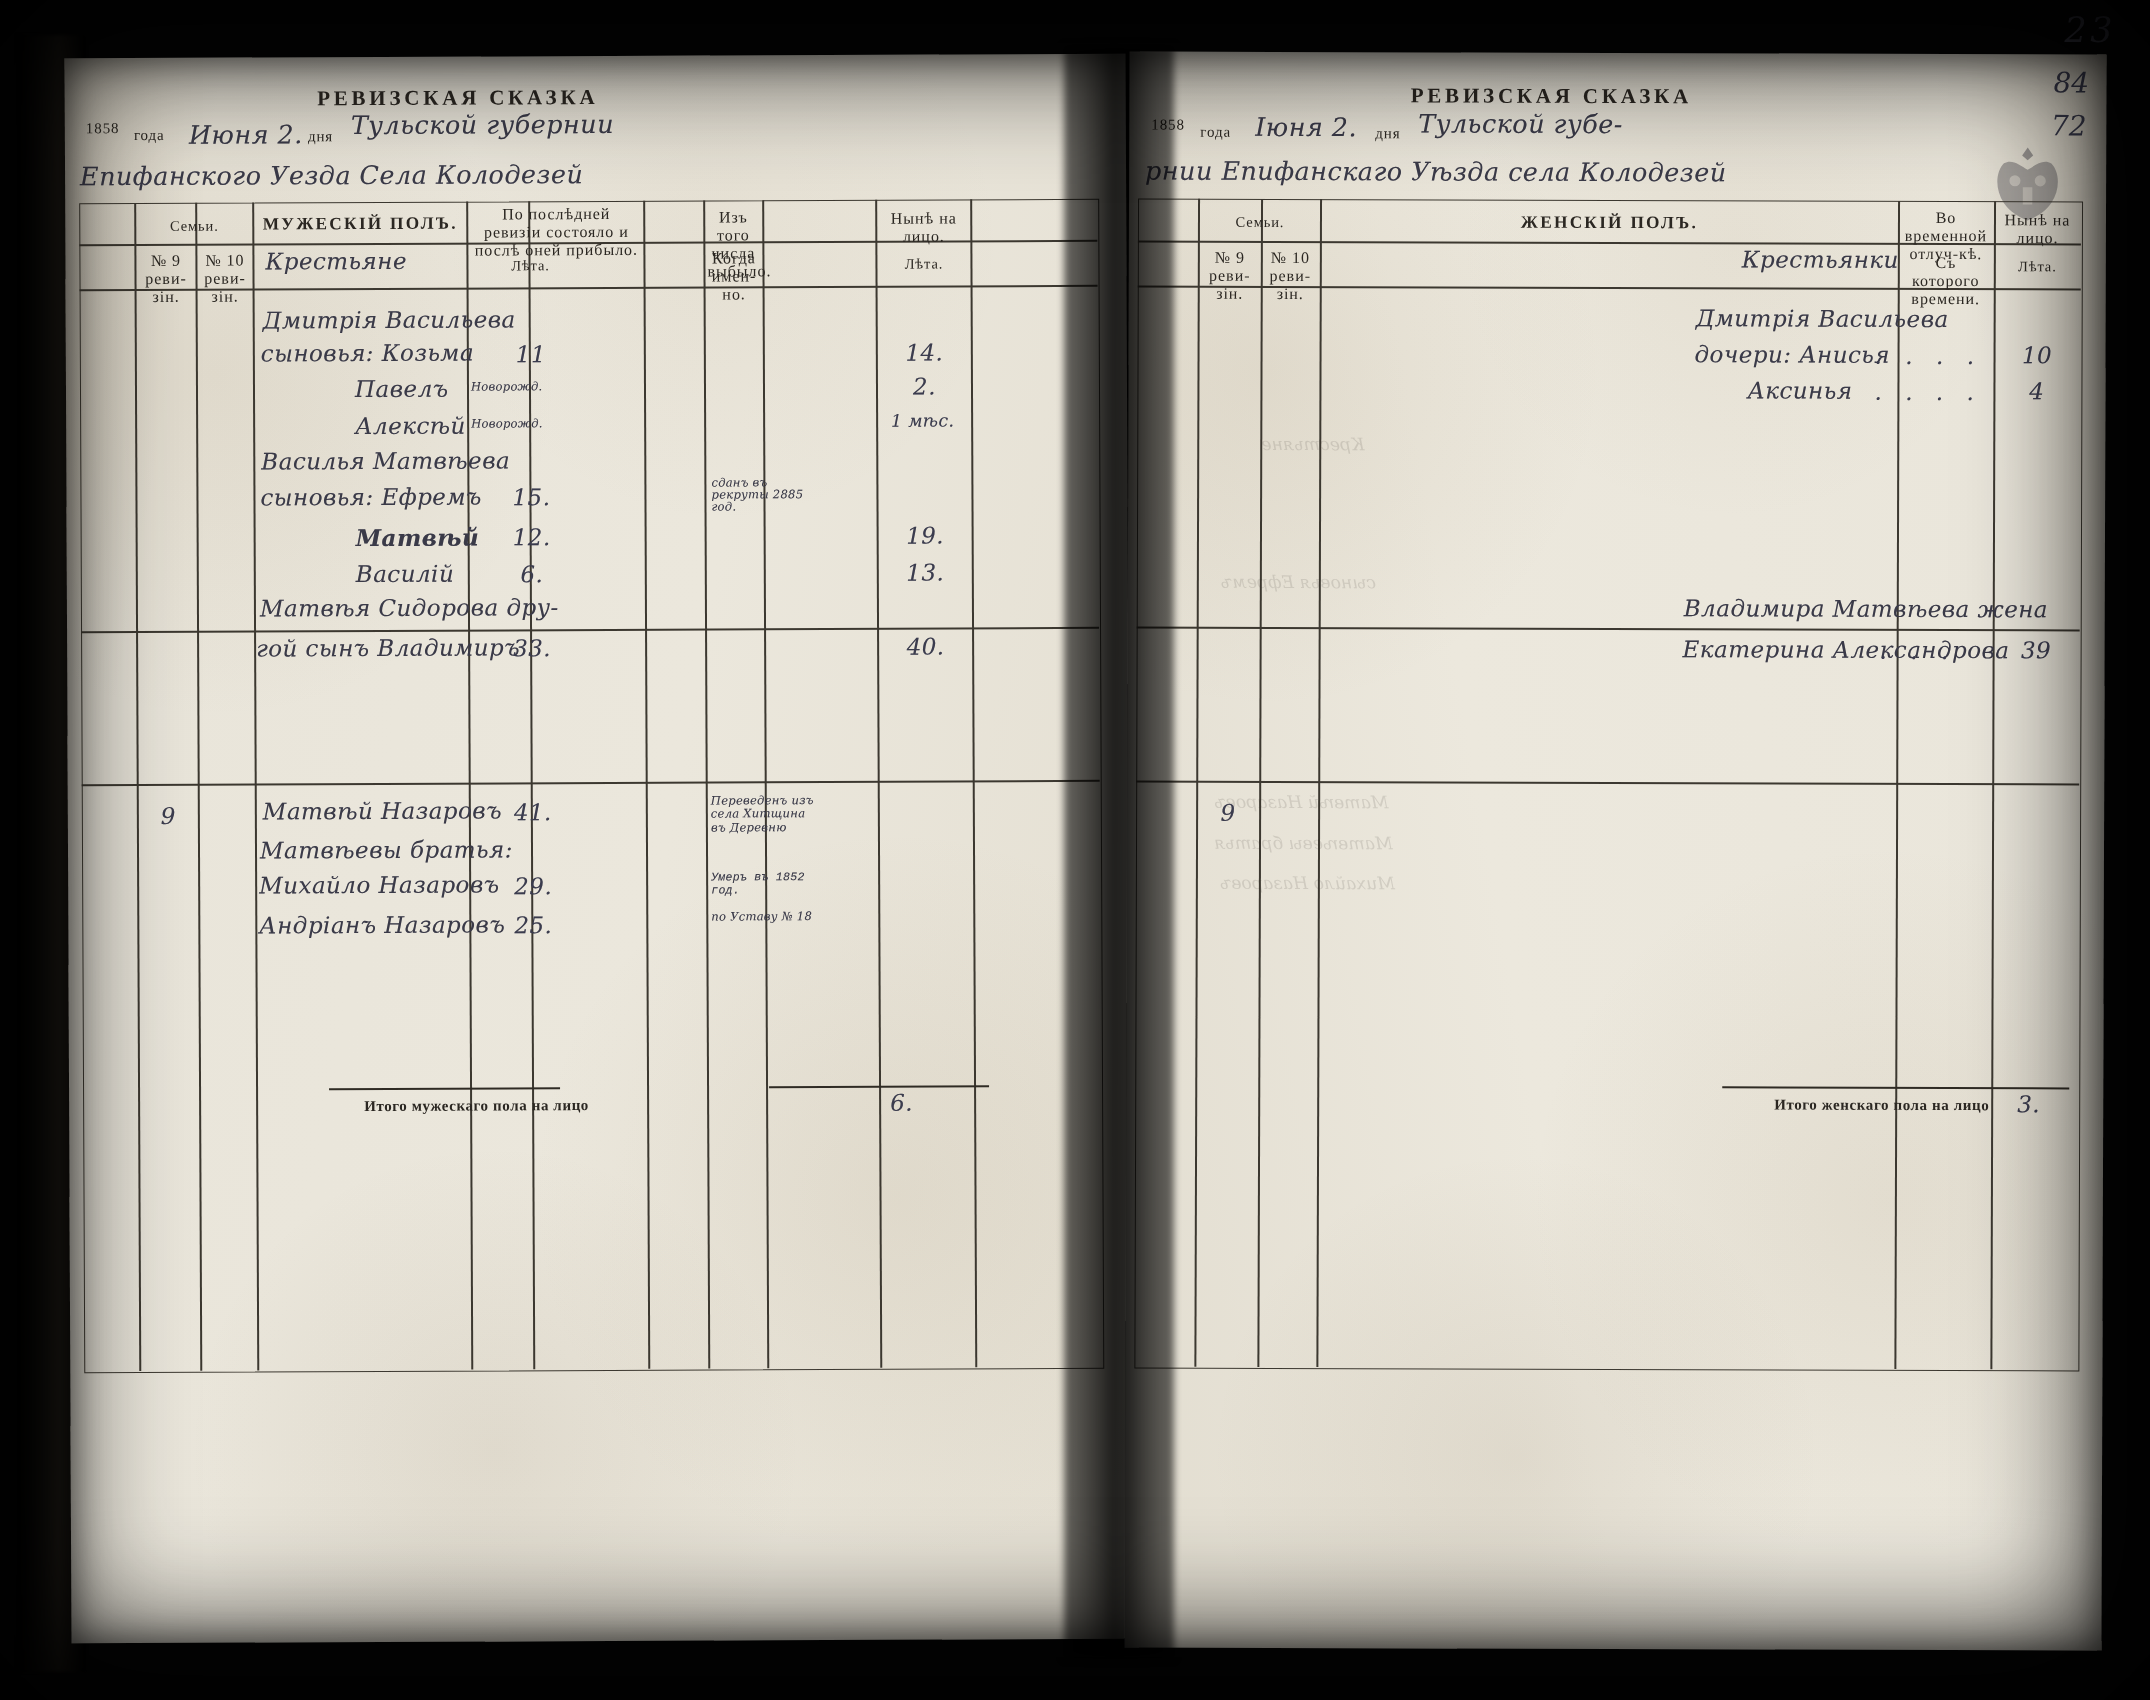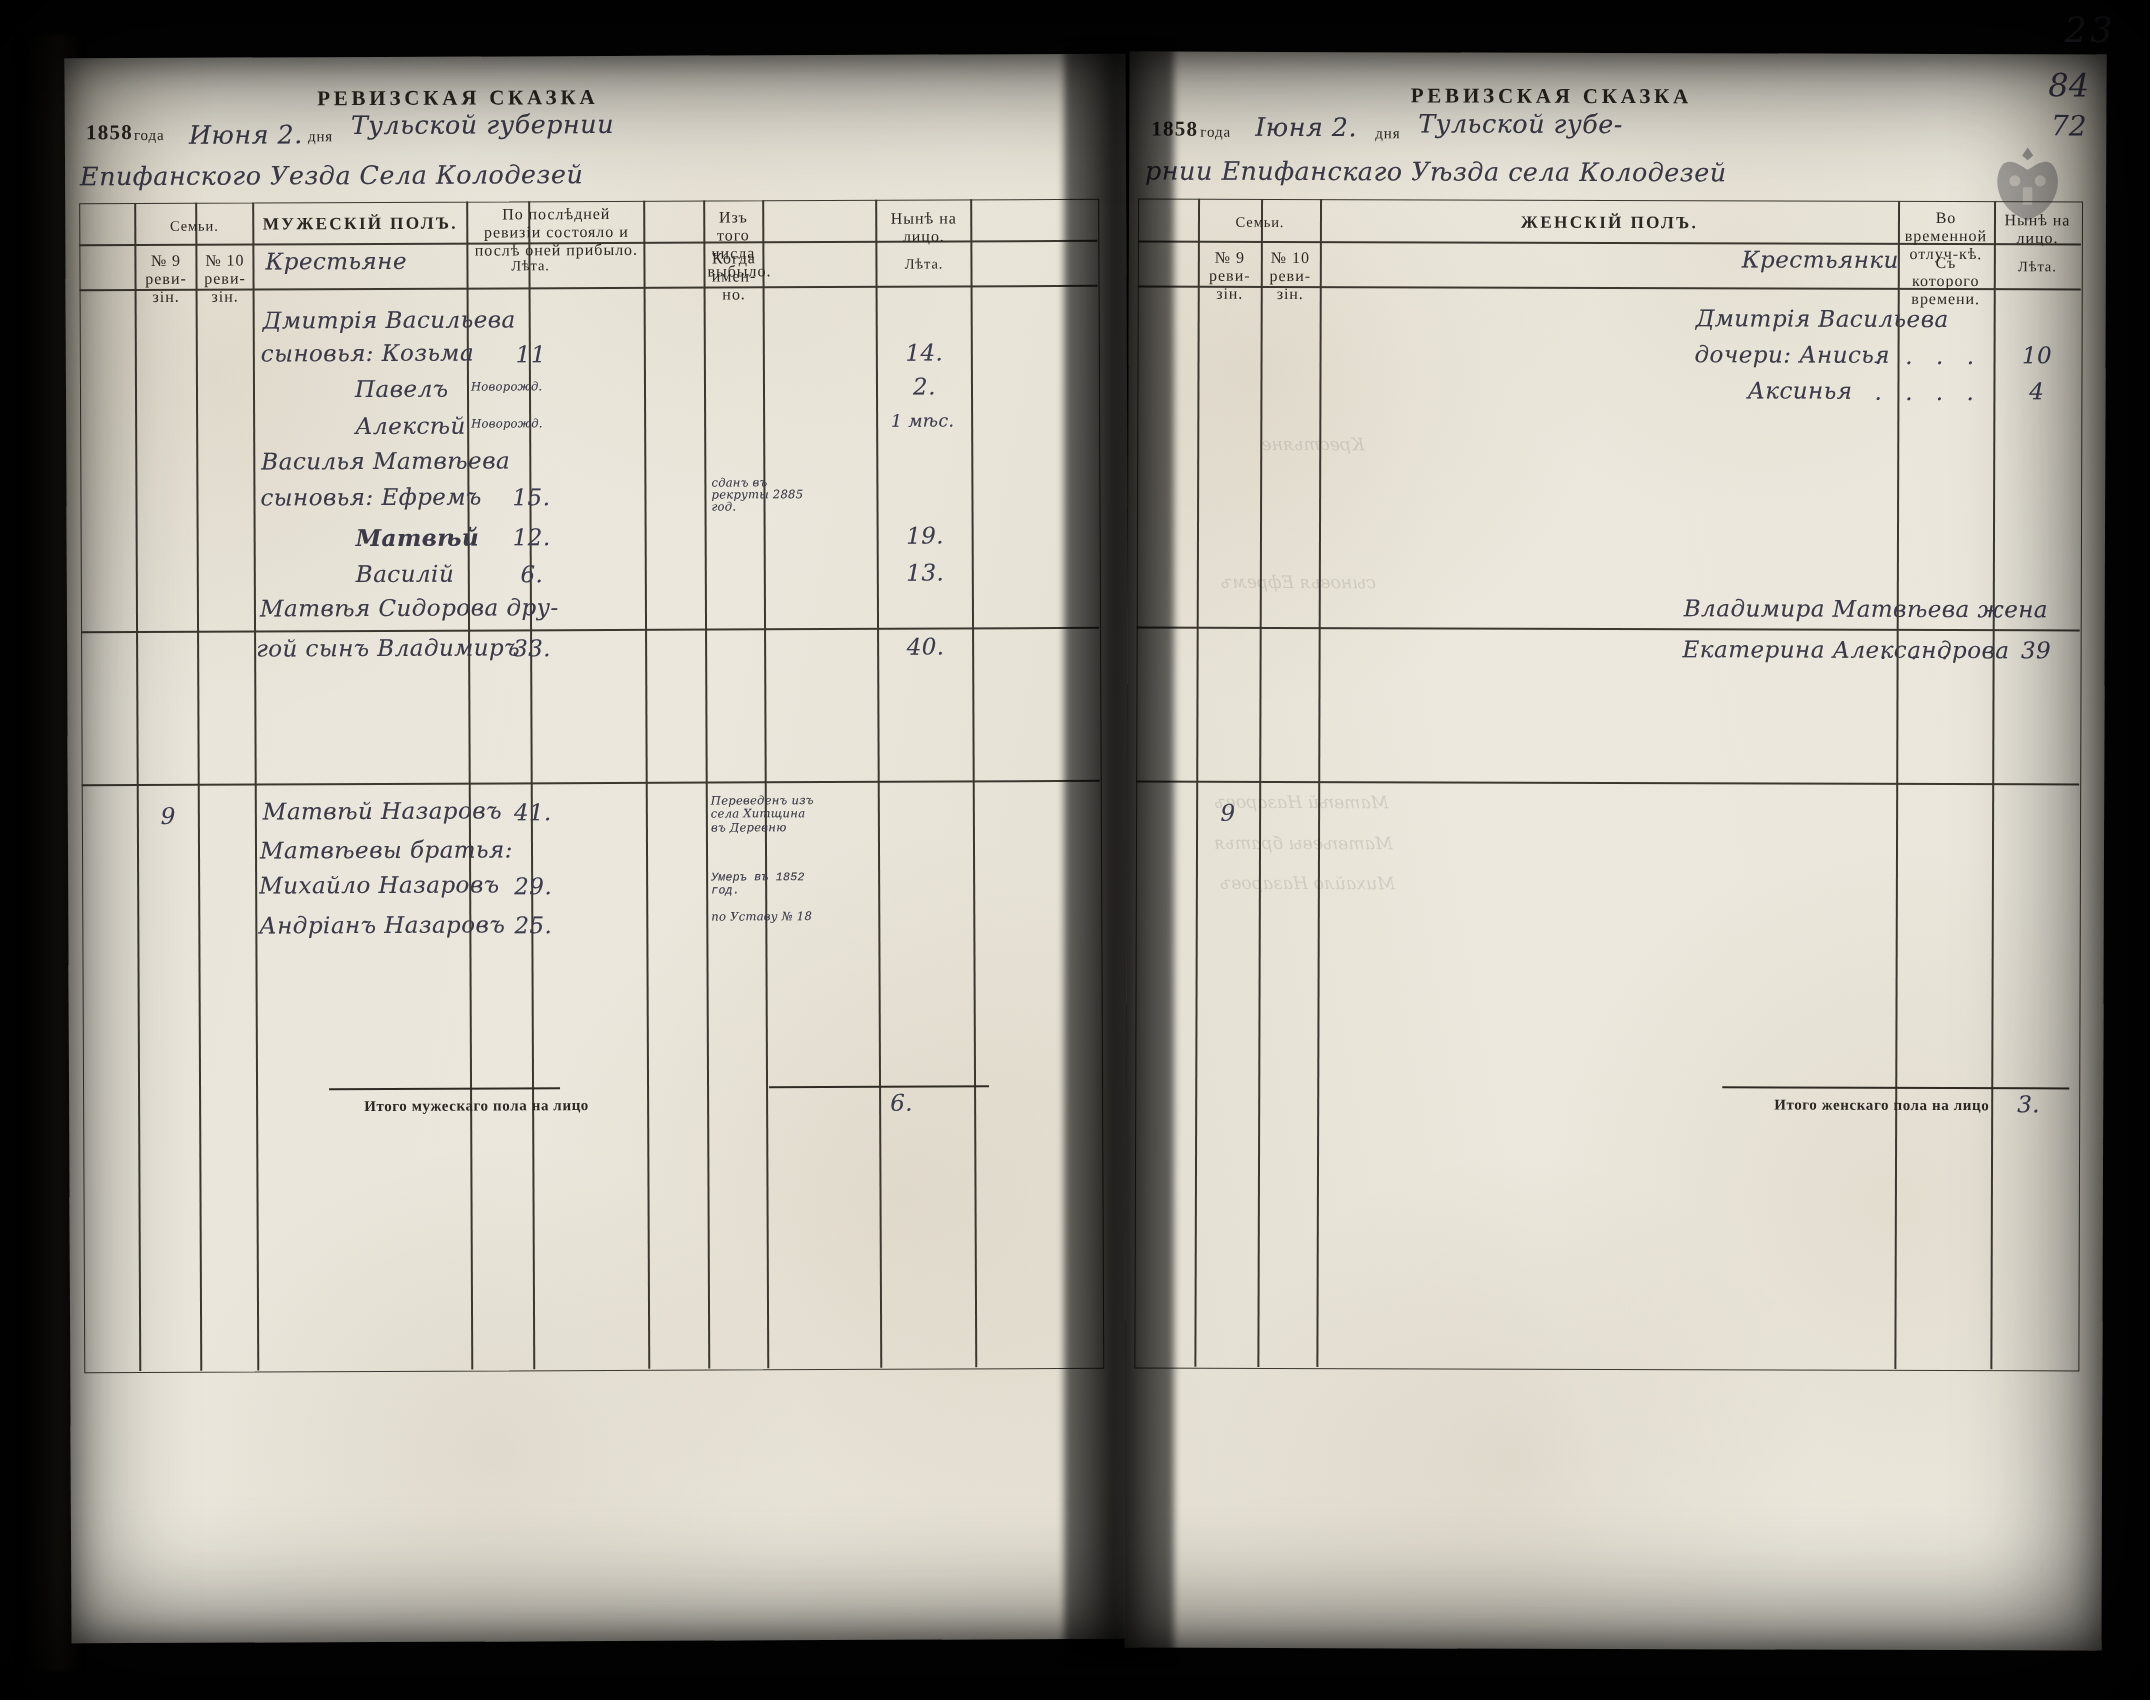--- a/index.html
+++ b/index.html
@@ -51,21 +51,21 @@
   .vline{position:absolute;width:1.7px;background:#3c3830;}
   .hline{position:absolute;height:1.7px;background:#3c3830;}
 
   
   .printed{
     font-family:"Liberation Serif",serif;
     color:#2b2722;
     letter-spacing:.06em;
   }
   .hdr-title{font-weight:bold;font-size:21px;letter-spacing:.18em;text-align:center;}
-  .hdr-year{font-size:21px;font-weight:bold;}
+  .hdr-year{font-size:15px;font-weight:normal;}
   .col-head{font-size:14.5px;text-align:center;line-height:1.12;}
   .col-head.sm{font-size:16px;}
   .col-head.bold{font-weight:bold;letter-spacing:.13em;}
 
   
   .hand{
     font-family:"DejaVu Serif",serif;
     font-style:italic;
     color:#3a3a48;
     letter-spacing:.02em;
@@ -221,21 +221,21 @@
         <g fill="#3c3a42">
           <path d="M50 8 l7 10 -7 6 -7-6z"></path>
           <path d="M20 28 C10 38 8 60 20 78 C28 90 40 96 50 100 C60 96 72 90 80 78 C92 60 90 38 80 28 C70 22 60 30 50 36 C40 30 30 22 20 28 Z" opacity=".85"></path>
           <circle cx="34" cy="50" r="7" fill="#e7e3d8" opacity=".5"></circle>
           <circle cx="66" cy="50" r="7" fill="#e7e3d8" opacity=".5"></circle>
           <path d="M44 58 h12 v22 h-12z" fill="#e7e3d8" opacity=".45"></path>
         </g>
       </svg>
     </div>
 
-    <div class="folio" style="right:17.3px;top:11.6px;font-size:32px;text-align:center;">84</div>
+    <div class="folio" style="right:17.3px;top:11.6px;font-size:28px;text-align:center;">84</div>
     <div class="folio" style="right:19.7px;top:55px;font-size:28px;">72</div>
 
     <div class="printed hdr-title cell" style="left:162px;top:31px;width:520px;">РЕВИЗСКАЯ СКАЗКА</div>
 
     <div class="printed hdr-year cell" style="left:22px;top:65px;">1858</div>
     <div class="printed cell" style="left:71px;top:72px;font-size:15px;">года</div>
     <div class="hand h-lg cell" style="left:126px;top:60px;">Іюня 2.</div>
     <div class="printed cell" style="left:246px;top:73px;font-size:15px;">дня</div>
     <div class="hand h-lg cell" style="left:289px;top:56px;">Тульской губе-</div>
     <div class="hand h-lg cell" style="left:16px;top:104px;">рнии Епифанскаго Уѣзда села Колодезей</div>

